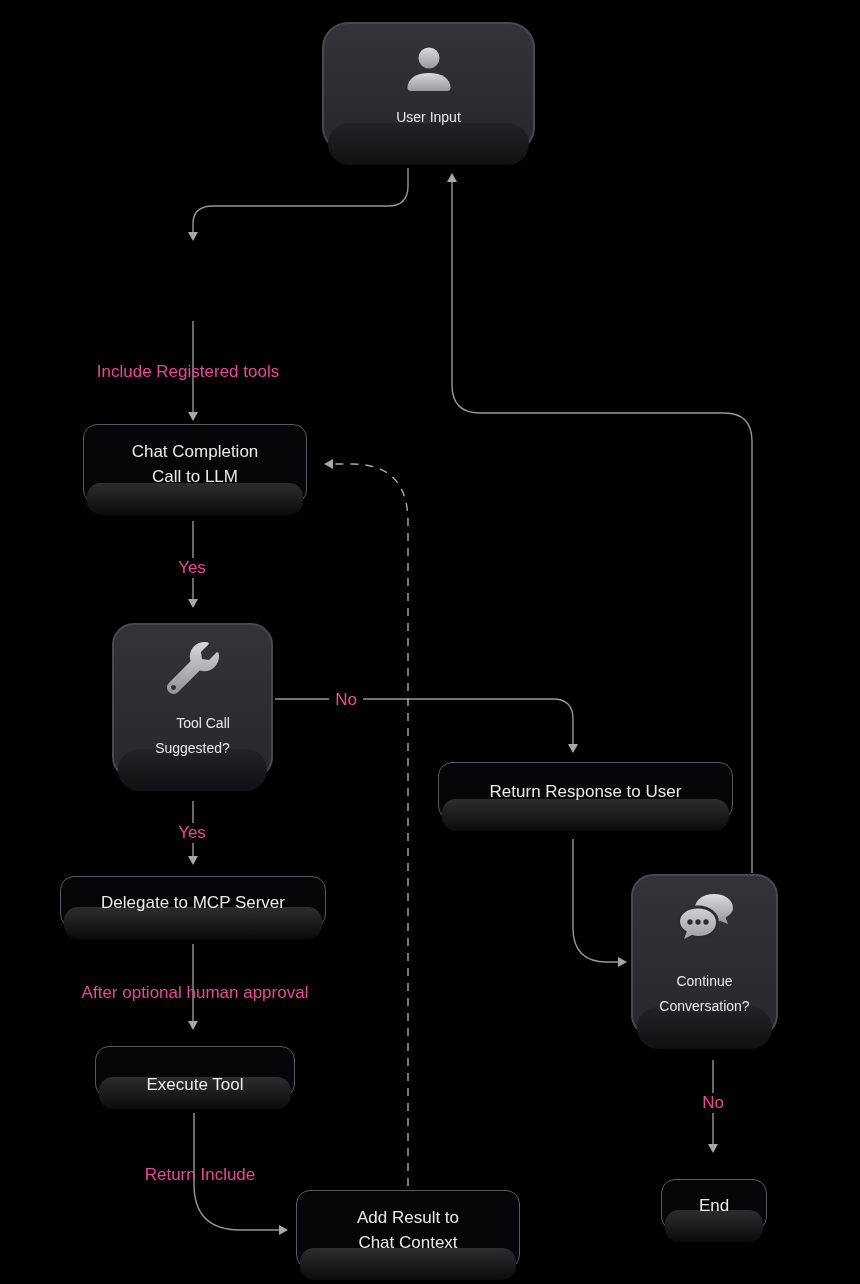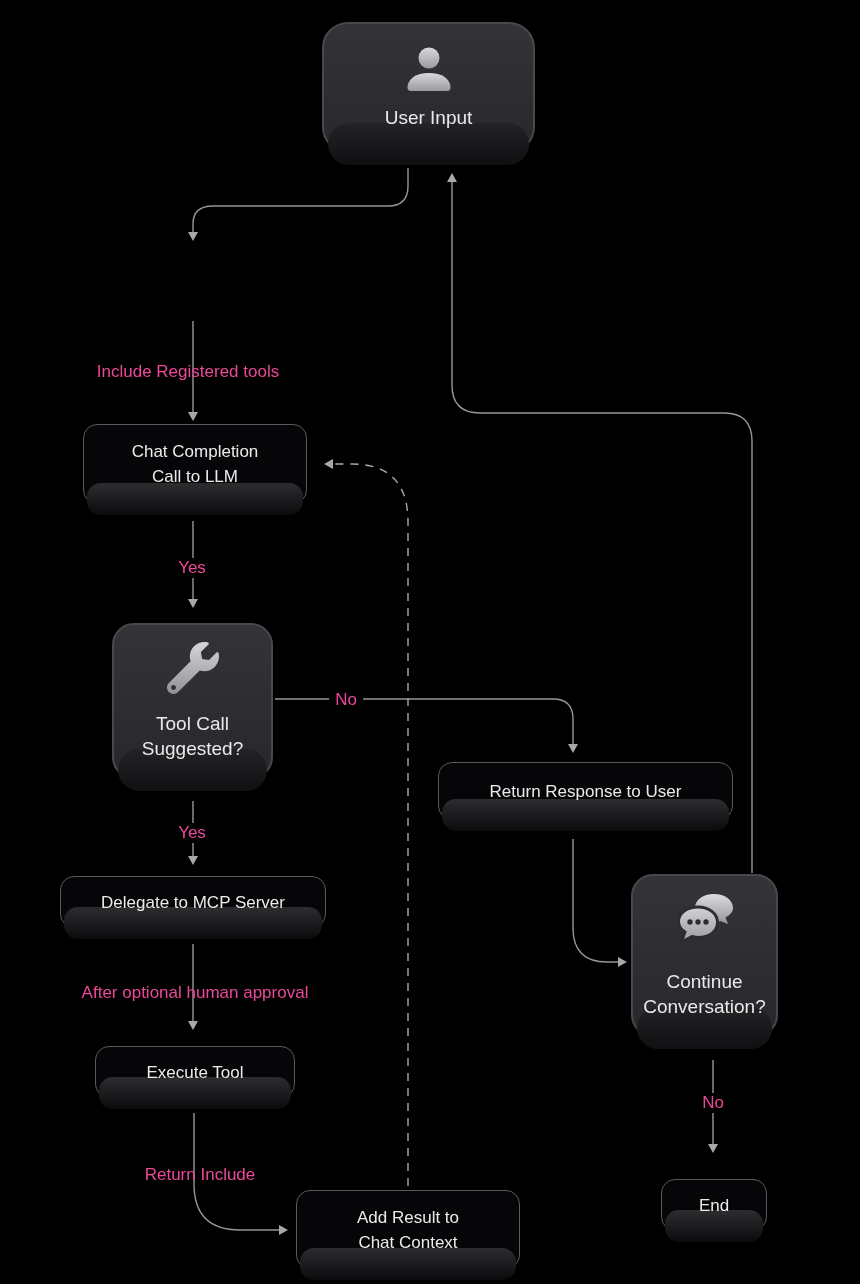--- a/index.html
+++ b/index.html
@@ -10,21 +10,21 @@
   .svg-layer{position:absolute;left:0;top:0;z-index:1;}
   .edge{fill:none;stroke:#97979b;stroke-width:1.4;}
   .edge.dashed{stroke-dasharray:8 7;stroke:#a9a9ad;}
   .ah{fill:#a8a8ab;stroke:none;}
 
   .node-lg{
     position:absolute;box-sizing:border-box;z-index:2;
     background:linear-gradient(180deg,#343438 0%,#28282c 100%);
     border:2.5px solid #48484d;border-radius:26px;
     display:flex;flex-direction:column;align-items:center;justify-content:center;gap:9px;
-    color:#e9e9eb;font-size:19px;text-align:center;line-height:25px;
+    color:#e9e9eb;font-size:14px;text-align:center;line-height:25px;
   }
   .node-lg::after{
     content:"";position:absolute;left:4px;right:4px;bottom:-14px;height:42px;
     background:linear-gradient(180deg,#232326,#101012);border-radius:24px;z-index:-1;
   }
   .node-sm{
     position:absolute;box-sizing:border-box;z-index:2;
     background:#060608;border:1.5px solid #5a5a5e;border-radius:14px;
     display:flex;flex-direction:column;align-items:center;justify-content:center;
     color:#ebebed;font-size:17px;text-align:center;line-height:25px;
@@ -97,21 +97,21 @@
     </span>
     <span class="nl">User Input</span>
   </div>
 
 
   <div class="node-sm" style="left:83px;top:424px;width:224px;height:80px;">
     <span class="nl">Chat Completion</span>
     <span class="nl">Call to LLM</span>
   </div>
 
-  <div class="node-lg" style="left:112px;top:623px;width:161px;height:156px;border-radius:22px;gap:17px;">
+  <div class="node-lg" style="left:112px;top:623px;width:161px;height:156px;border-radius:22px;gap:17px;text-align:right;">
     <span class="icon">
       <svg width="52" height="52" viewBox="0 0 512 512">
         <defs>
           <linearGradient id="ig2" x1="0" y1="0" x2="0" y2="1">
             <stop offset="0" stop-color="#d6d6da"></stop>
               <stop offset="1" stop-color="#929296"></stop>
           </linearGradient>
         </defs>
         <path fill="url(#ig2)" d="M507.73 109.1c-2.24-9.03-13.54-12.09-20.12-5.51l-74.36 74.36-67.88-11.31-11.31-67.88 74.36-74.36c6.62-6.62 3.43-17.9-5.66-20.16-47.38-11.74-99.55.91-136.58 37.93-39.64 39.64-50.55 97.1-34.05 147.2L18.74 402.76c-24.99 24.99-24.99 65.51 0 90.5 24.99 24.99 65.51 24.99 90.5 0l213.21-213.21c50.12 16.71 107.47 5.68 147.37-34.22 37.07-37.07 49.7-89.32 37.91-136.73zM64 472c-13.25 0-24-10.75-24-24 0-13.26 10.75-24 24-24s24 10.74 24 24c0 13.25-10.75 24-24 24z"></path>
       </svg>
@@ -123,21 +123,21 @@
   </div>
 
   <div class="node-sm" style="left:438px;top:762px;width:295px;height:58px;">
     <span class="nl">Return Response to User</span>
   </div>
 
   <div class="node-sm" style="left:60px;top:876px;width:266px;height:52px;">
     <span class="nl">Delegate to MCP Server</span>
   </div>
 
-  <div class="node-sm" style="left:95px;top:1046px;width:200px;height:52px;">
+  <div class="node-sm" style="left:95px;top:1046px;width:200px;height:52px;justify-content:flex-end;">
     <span class="nl">Execute Tool</span>
   </div>
 
   <div class="node-sm" style="left:296px;top:1190px;width:224px;height:79px;">
     <span class="nl">Add Result to</span>
     <span class="nl">Chat Context</span>
   </div>
 
   <div class="node-lg" style="left:631px;top:874px;width:147px;height:163px;border-radius:22px;gap:21px;">
     <span class="icon">

